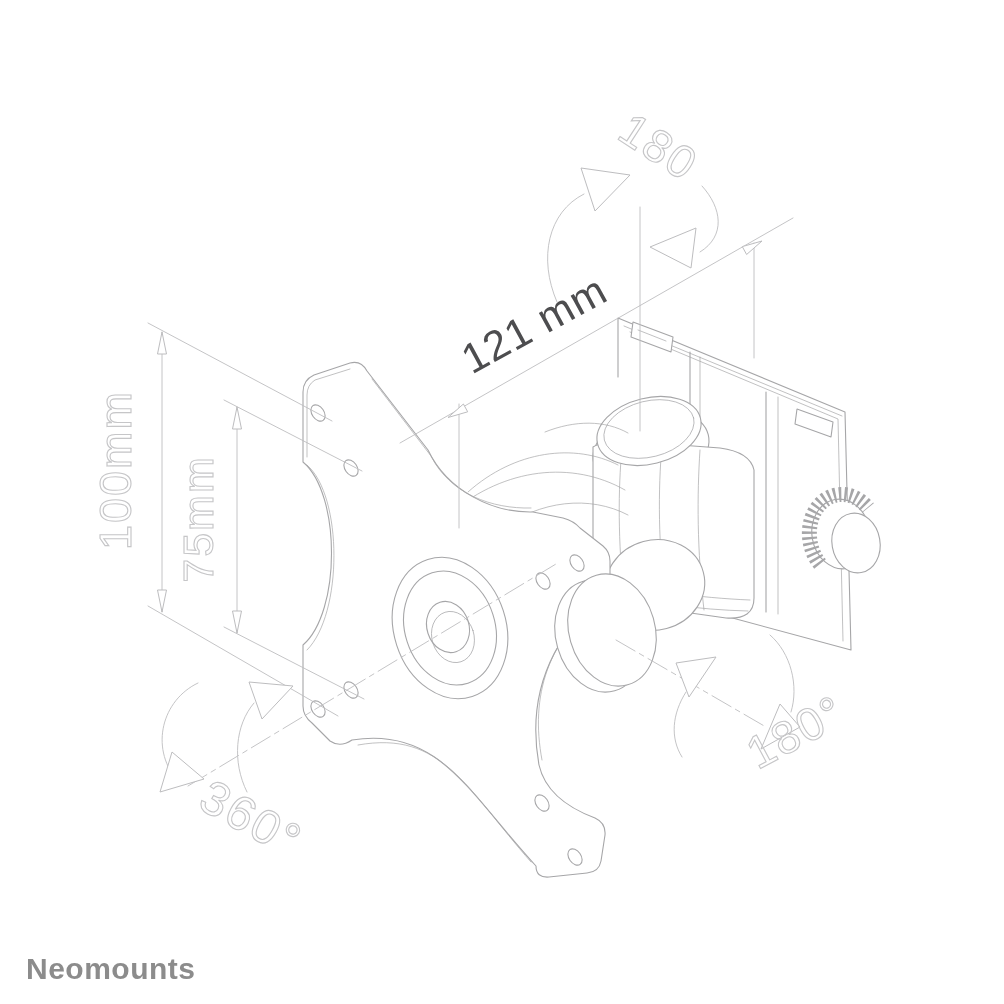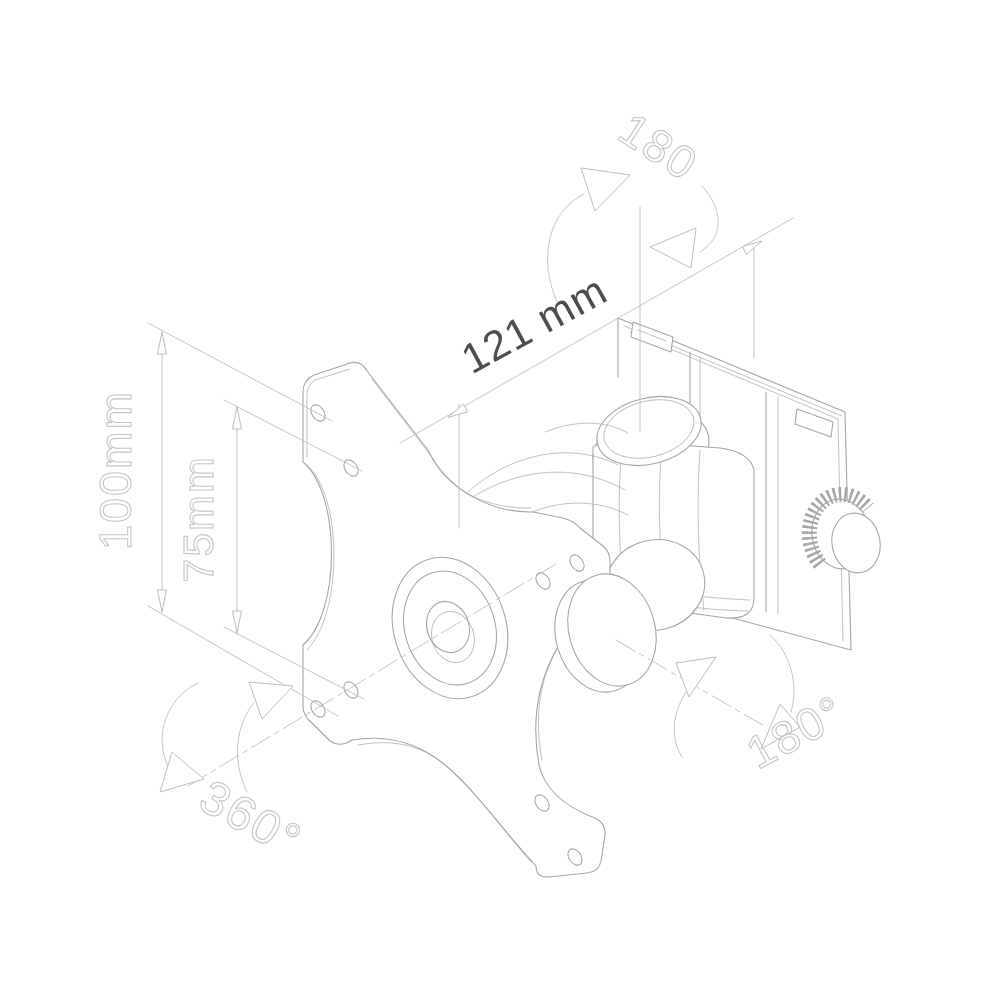--- a/index.html
+++ b/index.html
@@ -153,13 +153,14 @@
     <g>
       <line class="dim axisdash" x1="616" y1="640" x2="766" y2="727"></line>
       <path class="dim" d="M 686,692 C 672,714 670,738 682,757"></path>
       <polygon class="dimf" points="716,657 676,663 689,697"></polygon>
       <path class="dim" d="M 770,635 C 791,653 799,686 791,712"></path>
       <polygon class="dimf" points="761,749 780,704 800,727"></polygon>
       <text class="outline" font-size="46" text-anchor="middle" transform="translate(803,746) rotate(-28)">180°</text>
     </g>
   </svg>
 
+  <div class="brand">Neomounts</div>
 </div>
 
 </body></html>

